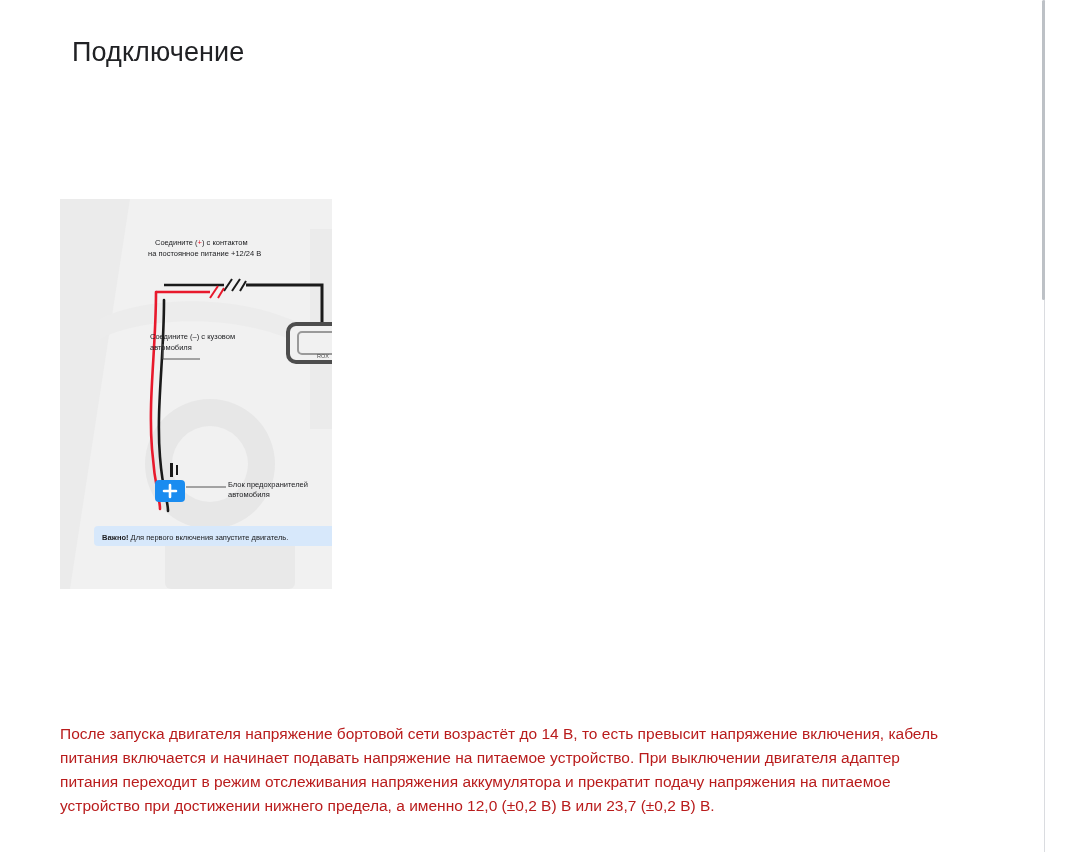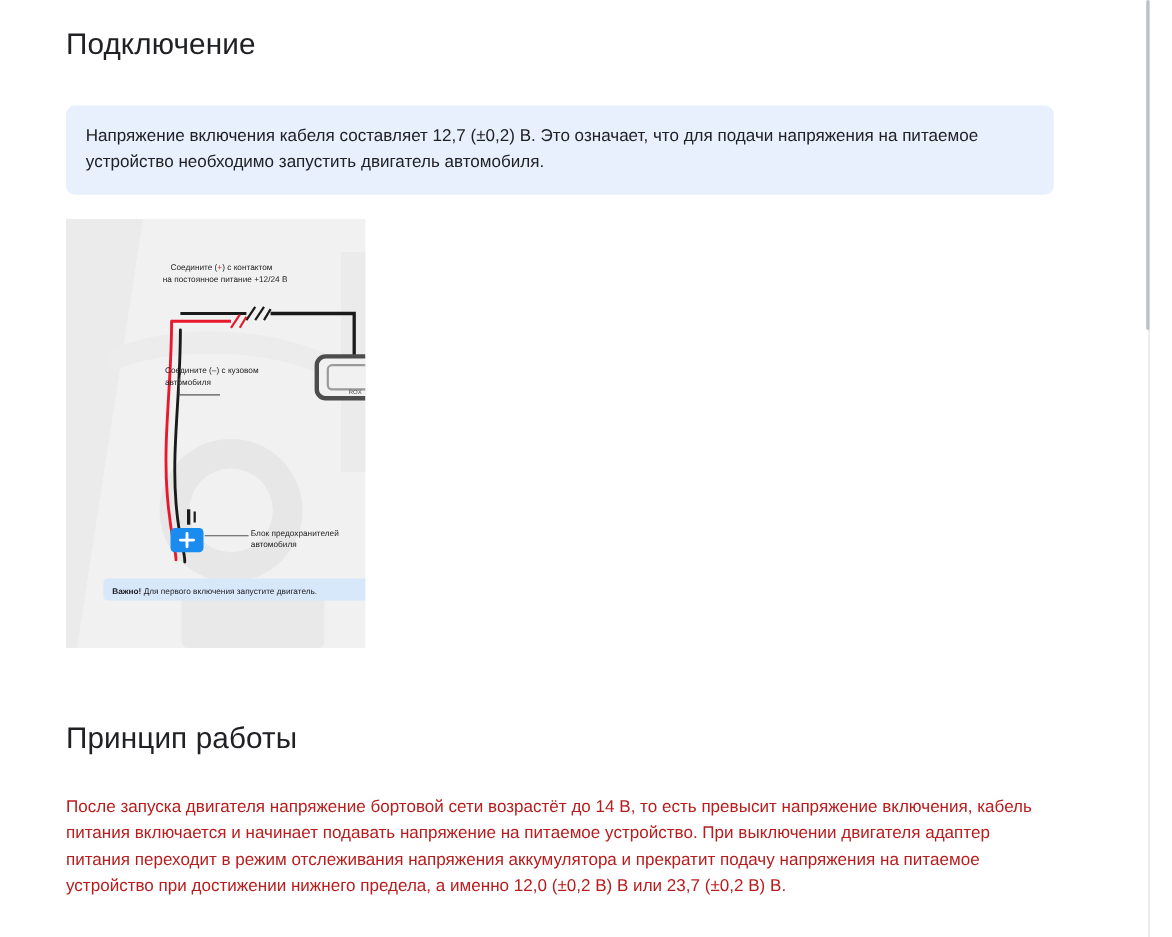--- a/index.html
+++ b/index.html
@@ -38,21 +38,21 @@
     top: 0;
     right: 0px;
     width: 3px;
     height: 300px;
     background: #bdc1c6;
     border-radius: 2px;
   }
 
   h1.section-title {
     position: absolute;
-    margin: 0;
+    margin: 12px;
     font-weight: 400;
     font-size: 27px;
     line-height: 32px;
     color: #202124;
     letter-spacing: 0.1px;
   }
   #title-connection { left: 60px; top: 24px; }
   #title-principle  { left: 60px; top: 655px; }
 
   .note {
@@ -94,23 +94,20 @@
     margin: 0;
   }
 </style>
 </head>
 <body>
 
 <div class="page">
 
   <h1 class="section-title" id="title-connection">Подключение</h1>
 
-  <div class="note">
-    <p>Напряжение включения кабеля составляет 12,7 (±0,2) В. Это означает, что для подачи напряжения на питаемое устройство необходимо запустить двигатель автомобиля.</p>
-  </div>
 
   <div class="figure">
     <svg width="340" height="390" viewBox="0 0 340 390" xmlns="http://www.w3.org/2000/svg">
 
       <rect x="0" y="0" width="340" height="390" fill="#f1f1f1"></rect>
       <path d="M0 0 L70 0 L10 390 L0 390 Z" fill="#ebebeb"></path>
       <path d="M340 30 L340 230 L250 230 L250 30 Z" fill="#ebebeb"></path>
       <circle cx="150" cy="265" r="65" fill="#e7e7e7"></circle>
       <circle cx="150" cy="265" r="38" fill="#f1f1f1"></circle>
       <rect x="105" y="330" width="130" height="60" rx="6" fill="#e9e9e9"></rect>
@@ -151,20 +148,19 @@
       <text x="168" y="288" font-family="Liberation Sans, sans-serif" font-size="7.5" fill="#202124">Блок предохранителей</text>
       <text x="168" y="298" font-family="Liberation Sans, sans-serif" font-size="7.5" fill="#202124">автомобиля</text>
 
       <rect x="34" y="327" width="270" height="20" rx="4" fill="#d7e8fb"></rect>
       <text x="42" y="341" font-family="Liberation Sans, sans-serif" font-size="7.5" fill="#202124">
         <tspan font-weight="bold">Важно!</tspan> Для первого включения запустите двигатель.
       </text>
     </svg>
   </div>
 
-  <h1 class="section-title" id="title-principle">Принцип работы</h1>
 
   <p class="body-text">После запуска двигателя напряжение бортовой сети возрастёт до 14 В, то есть превысит напряжение включения, кабель питания включается и начинает подавать напряжение на питаемое устройство. При выключении двигателя адаптер питания переходит в режим отслеживания напряжения аккумулятора и прекратит подачу напряжения на питаемое устройство при достижении нижнего предела, а именно 12,0 (±0,2 В) В или 23,7 (±0,2 В) В.</p>
 
   <div class="right-rule"></div>
   <div class="scroll-thumb"></div>
 
 </div>
 
 </body></html>

